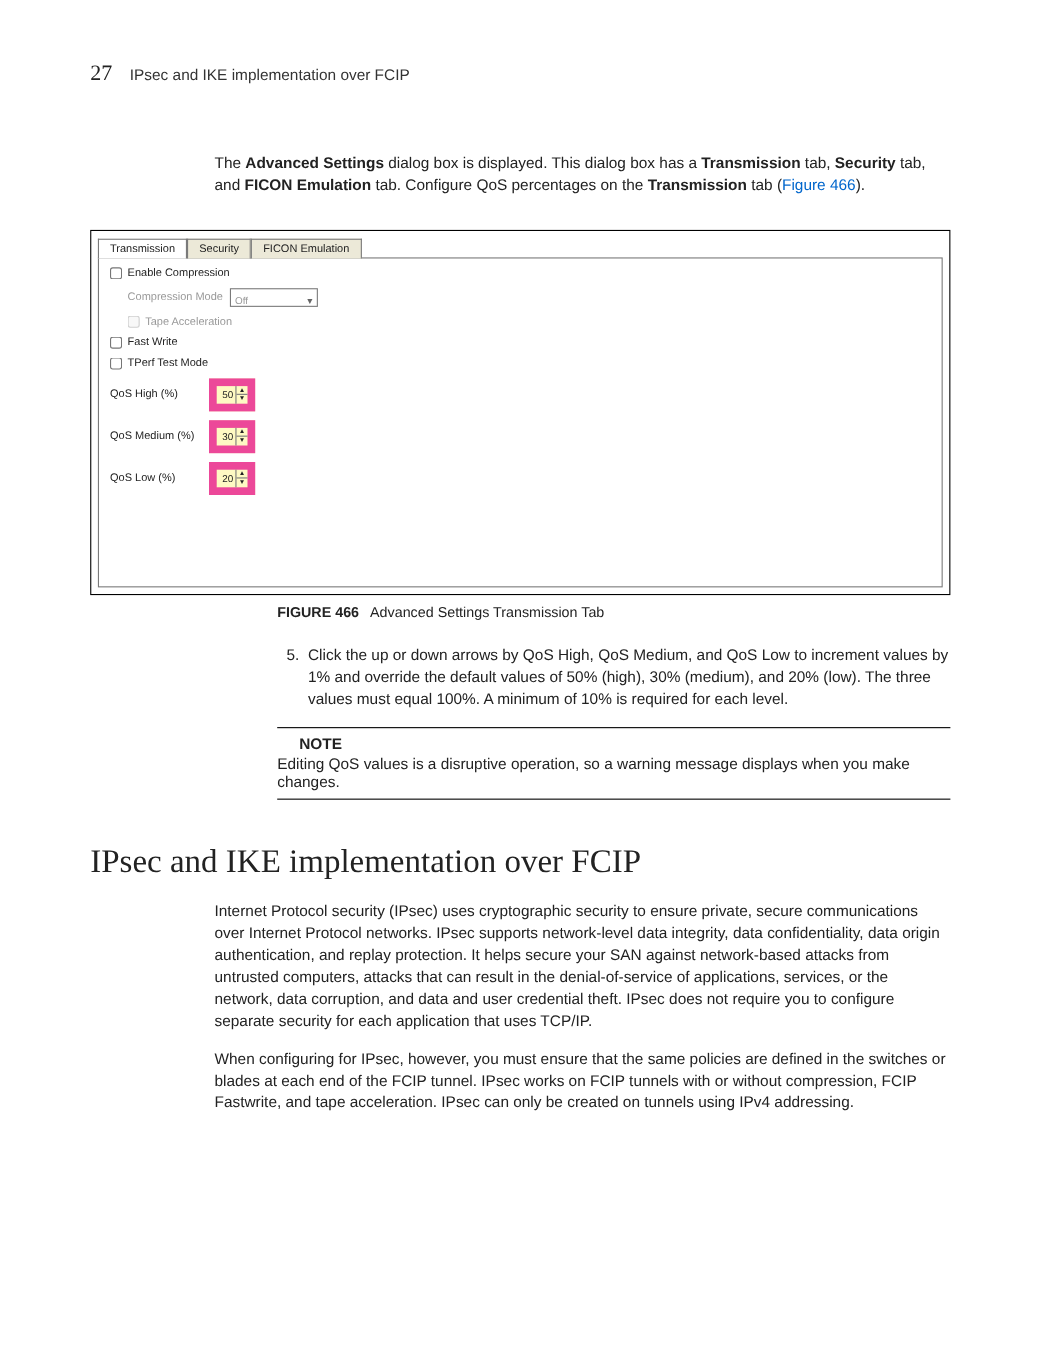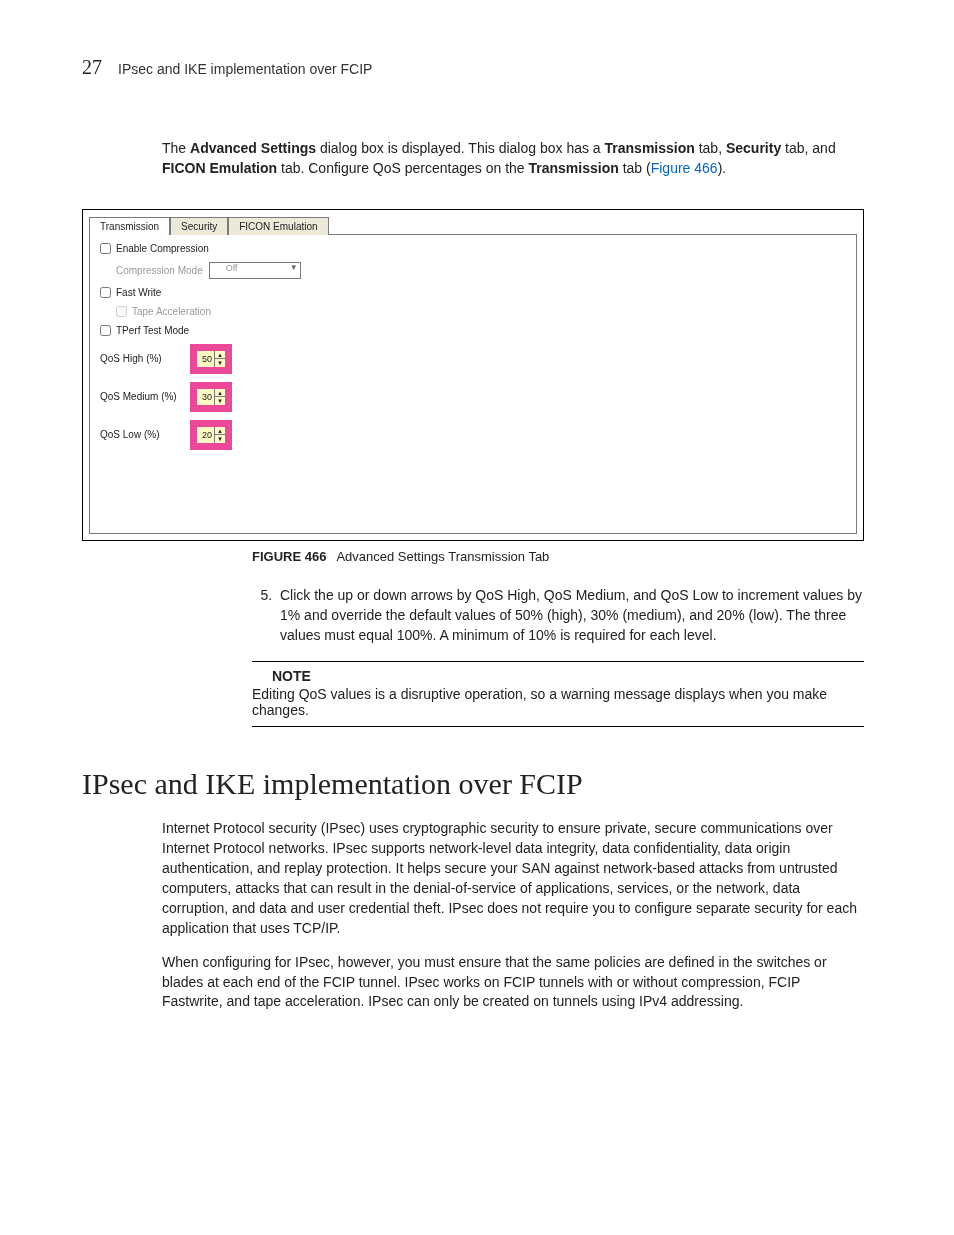--- a/index.html
+++ b/index.html
@@ -15,21 +15,21 @@
     font-size:14px;
     box-sizing:border-box;
     padding:56px 90px 40px 82px;
   }
 
   
   .runhead{display:flex;align-items:baseline;gap:16px;margin-bottom:60px;}
   .runhead .chnum{font-size:20px;font-weight:400;font-family:"Times New Roman",serif;}
   .runhead .chtitle{font-size:14px;color:#333;}
 
-  .content-col{margin-left:80px;}
+  .content-col{margin-left:113px;}
   p{line-height:1.42;margin:0 0 14px 0;}
   .bold{font-weight:700;}
   .link{color:#0066cc;}
 
   
   .dialog-figure{margin:30px 0 6px 0;}
   .dialog{
     border:1px solid #000;
     background:#fff;
     height:330px;
@@ -47,22 +47,22 @@
     padding:8px 10px;font-size:10px;
     display:flex;flex-direction:column;gap:8px;
   }
   .chk{display:flex;align-items:flex-end;gap:5px;}
   .chk input{margin:0;width:11px;height:11px;}
   .chk.sub{margin-left:16px;color:#999;}
   .row{display:flex;align-items:center;gap:6px;}
   .row label{width:84px;}
   .dropdown{
     border:1px solid #7a7a7a;width:72px;height:15px;font-size:9px;
-    display:flex;align-items:flex-start;justify-content:space-between;
-    padding:0 2px 0 16px;color:#999;background:#fff;
+    display:flex;align-items:flex-end;justify-content:space-between;
+    padding:0 2px 0 4px;color:#999;background:#fff;
   }
   .dropdown .tri{font-size:8px;color:#666;}
   .spin{
     border:7px solid #ec4899;width:28px;height:16px;font-size:9px;
     display:flex;align-items:stretch;background:#fef9c3;
   }
   .spin .val{flex:1;display:flex;align-items:center;justify-content:flex-end;padding-right:2px;}
   .spin .arrows{width:10px;border-left:1px solid #7a7a7a;display:flex;flex-direction:column;}
   .spin .arrows .ar{flex:1;display:flex;align-items:center;justify-content:center;font-size:6px;line-height:1;border-bottom:1px solid #7a7a7a;}
   .spin .arrows .ar:last-child{border-bottom:none;}
@@ -125,27 +125,27 @@
         <input type="checkbox" style="">
         <span>Enable Compression</span>
       </div>
       <div class="row chk sub">
         <span>Compression Mode</span>
         <div class="dropdown">
           <span>Off</span>
           <span class="tri">▼</span>
         </div>
       </div>
+      <div class="chk sub">
+        <input type="checkbox" disabled="" style="">
+        <span>Tape Acceleration</span>
+      </div>
       <div class="chk">
         <input type="checkbox" style="">
         <span>Fast Write</span>
-      </div>
-      <div class="chk sub">
-        <input type="checkbox" disabled="" style="">
-        <span>Tape Acceleration</span>
       </div>
       <div class="chk">
         <input type="checkbox" style="">
         <span>TPerf Test Mode</span>
       </div>
 
       <div class="row">
         <label>QoS High (%)</label>
         <div class="spin">
           <span class="val">50</span>

